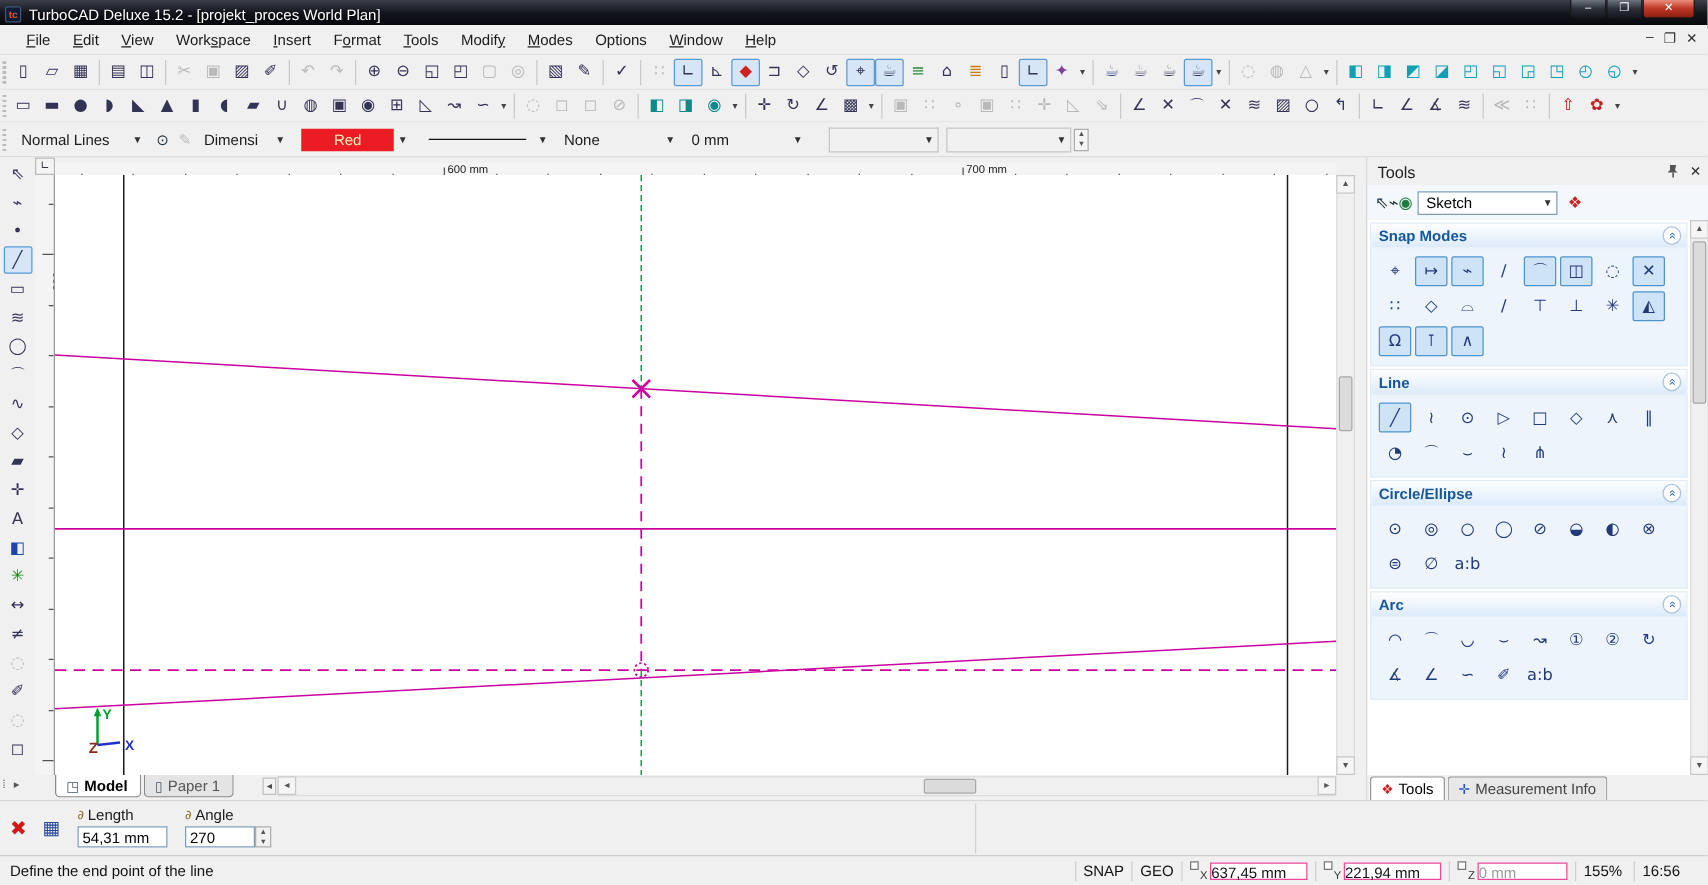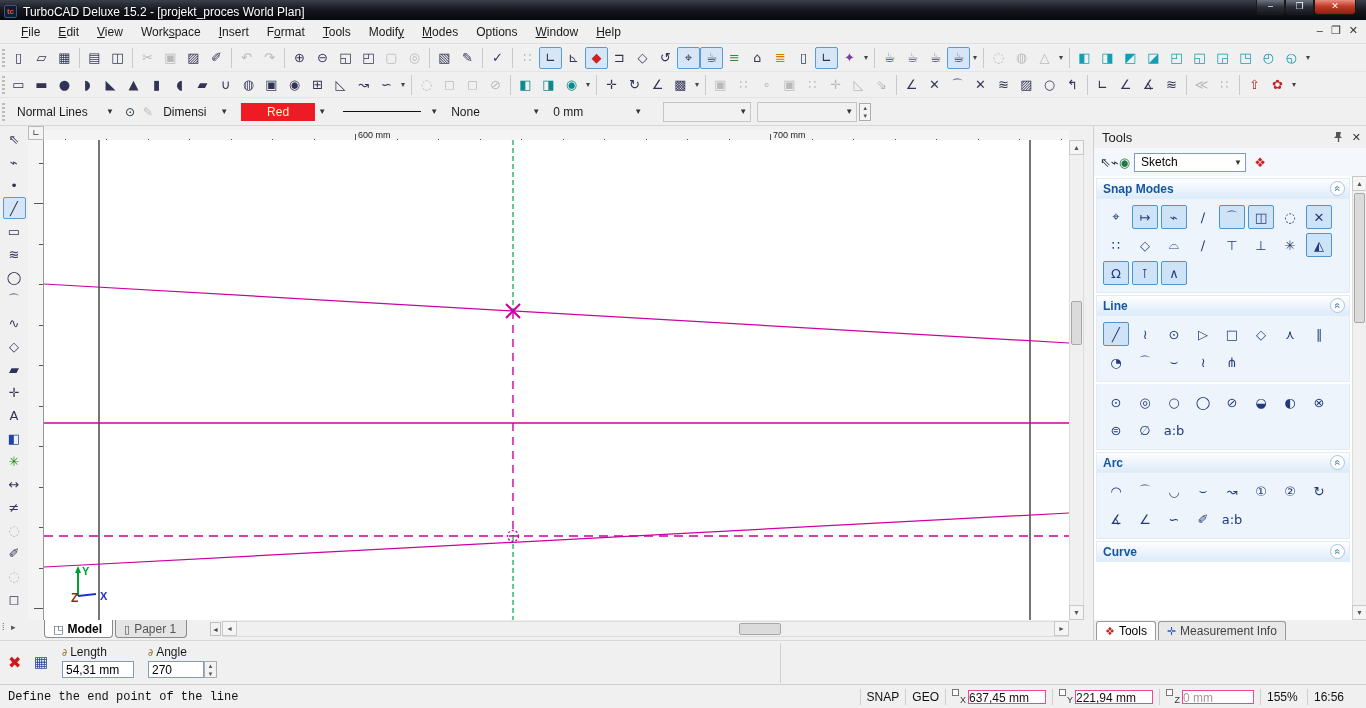--- a/index.html
+++ b/index.html
@@ -135,21 +135,21 @@
   .fld-label { font-size:12px; color:#1a1a1a; display:flex; align-items:center; gap:3px; }
   .lock-ic { color:#8a6d1a; font-family:"DejaVu Sans", sans-serif; font-size:10px; }
   .fld-input { margin-top:2px; width:72px; height:17px; border:1px solid #7f9db9; background:#fff;
     font-size:12px; padding:0 3px; line-height:15px; }
   .spinner { display:inline-block; vertical-align:top; margin-top:2px; width:13px; height:17px;
     border:1px solid #adadad; background:#f2f2f2; font-size:6px; color:#555; text-align:center; line-height:8px; }
   #insp-divider { left:780px; top:2px; width:1px; height:40px; background:#d0d0d0; }
   
   #statusbar { left:0; top:684px; width:1366px; height:24px; background:#f0f0f0;
     border-top:1px solid #cfcfcf; display:flex; align-items:center; font-size:12px; color:#111; }
-  #status-hint { margin-left:8px; flex:1;font-family:Liberation Mono, monospace; }
+  #status-hint { margin-left:8px; flex:1; }
   .st-sep { width:1px; height:16px; background:#cfcfcf; margin:0 6px; }
   .st-field { height:14px; border:1px solid #ec4899; background:#fff; padding:0 0;
     line-height:15px; min-width:70px; }
   .st-field.dis { color:#9a9a9a; }
   .xyz { position:relative; width:14px; height:15px; margin-right:2px; }
   .xyz .sq { position:absolute; left:0; top:0; width:7px; height:7px; border:1px solid #777; background:#fff; }
   .xyz .ltr { position:absolute; right:0; bottom:-1px; font-size:9px; color:#333; }
 </style>
 </head>
 <body>
@@ -559,20 +559,24 @@
             <div class="pal-row">
               <span class="pal-btn">◔</span>
               <span class="pal-btn">⌒</span>
               <span class="pal-btn">⌣</span>
               <span class="pal-btn">≀</span>
               <span class="pal-btn">⋔</span>
             </div>
           </div>
         </div>
         <div class="section">
+          <div class="sec-h">
+            <span class="sec-title">Circle/Ellipse</span>
+            <span class="sec-chev"><span>«</span></span>
+          </div>
           <div class="sec-body">
             <div class="pal-row">
               <span class="pal-btn">⊙</span>
               <span class="pal-btn">◎</span>
               <span class="pal-btn">○</span>
               <span class="pal-btn">◯</span>
               <span class="pal-btn">⊘</span>
               <span class="pal-btn">◒</span>
               <span class="pal-btn">◐</span>
               <span class="pal-btn">⊗</span>
@@ -600,26 +604,20 @@
               <span class="pal-btn">②</span>
               <span class="pal-btn">↻</span>
             </div>
             <div class="pal-row">
               <span class="pal-btn">∡</span>
               <span class="pal-btn">∠</span>
               <span class="pal-btn">∽</span>
               <span class="pal-btn">✐</span>
               <span class="pal-btn">a:b</span>
             </div>
-          </div>
-        </div>
-        <div class="section">
-          <div class="sec-h">
-            <span class="sec-title">Curve</span>
-            <span class="sec-chev"><span>«</span></span>
           </div>
         </div>
       </div>
     <div id="pscroll" class="abs sb">
       <div class="sb-arrow" style="left:-1px;top:-1px">▲</div>
       <div class="sb-thumb" style="left:1px;top:16px;width:11px;height:130px"></div>
       <div class="sb-arrow" style="left:-1px;bottom:-1px">▼</div>
     </div>
     <div id="panel-tabs" class="abs">
       <div class="ptab active">

